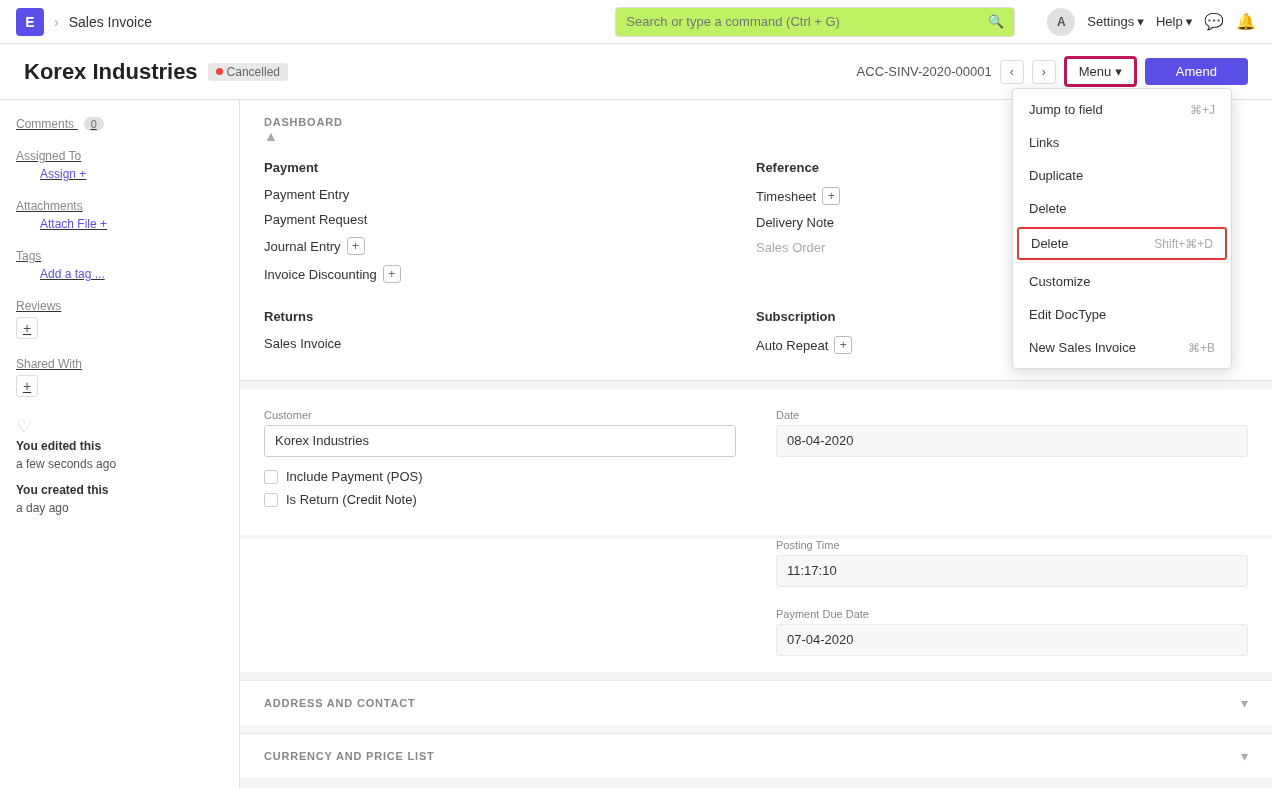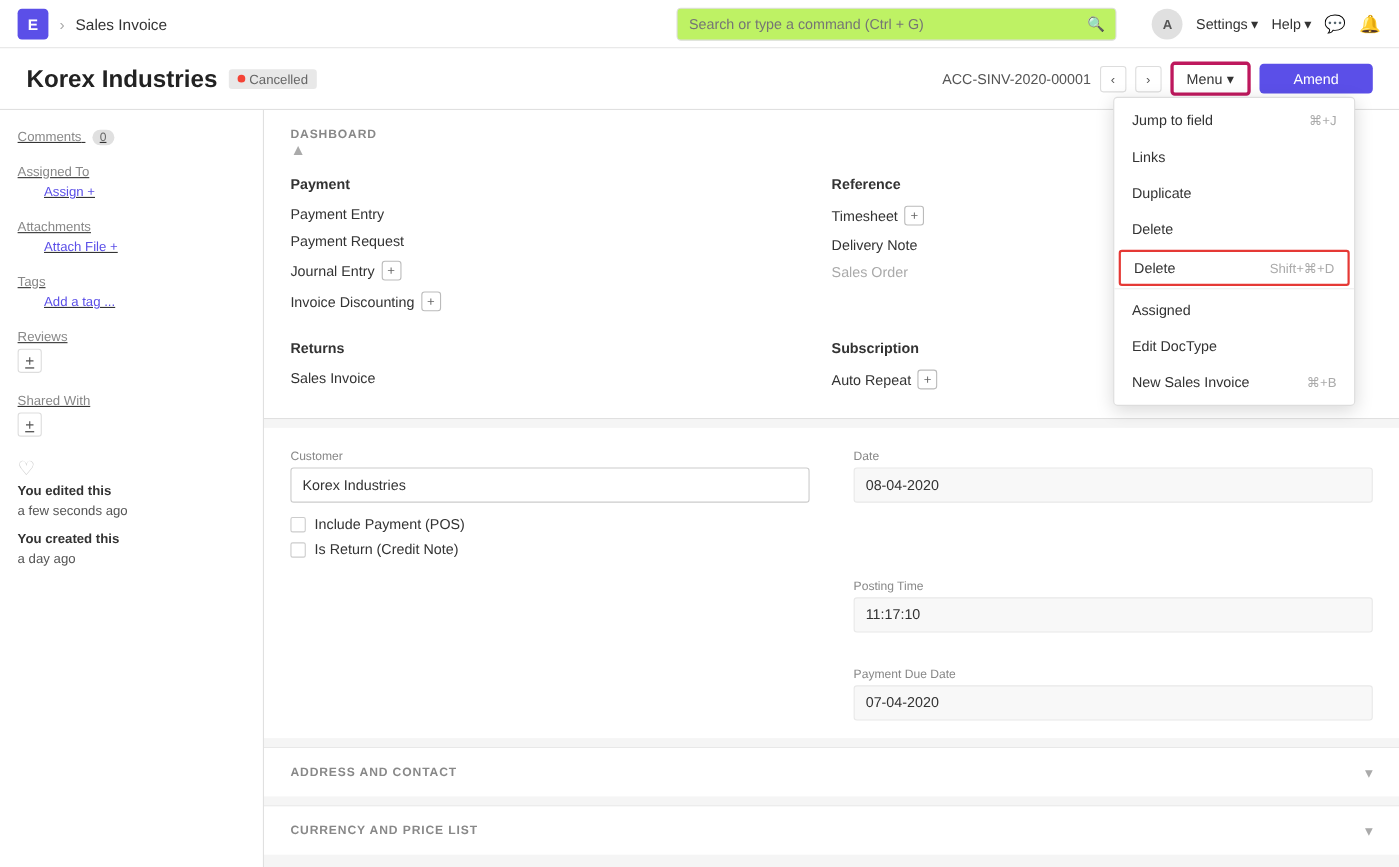--- a/index.html
+++ b/index.html
@@ -290,21 +290,21 @@
           <span>Include Payment (POS)</span>
         </div>
         <div class="checkbox-row">
           <div class="checkbox-box"></div>
           <span>Is Return (Credit Note)</span>
         </div>
       </div>
     </div>
 
     <div style="background:#fff; padding:0 24px 16px 24px; margin-top:-8px;">
-      <div style="display:grid; grid-template-columns:1fr 1fr; gap:32px 40px; margin-top:0;">
+      <div style="display:grid; grid-template-columns:1fr 1fr; gap:21px 40px; margin-top:12px;">
         <div></div>
         <div>
           <div class="form-label">Posting Time</div>
           <div class="form-value">11:17:10</div>
         </div>
         <div></div>
         <div>
           <div class="form-label">Payment Due Date</div>
           <div class="form-value">07-04-2020</div>
         </div>
@@ -341,21 +341,21 @@
   </div>
   <div class="menu-item">
     <span>Delete</span>
   </div>
   <div class="menu-item delete-item">
     <span>Delete</span>
     <span class="menu-shortcut">Shift+⌘+D</span>
   </div>
   <div class="menu-divider"></div>
   <div class="menu-item">
-    <span>Assigned</span>
+    <span>Customize</span>
   </div>
   <div class="menu-item">
     <span>Edit DocType</span>
   </div>
   <div class="menu-item">
     <span>New Sales Invoice</span>
     <span class="menu-shortcut">⌘+B</span>
   </div>
 </div>
 

